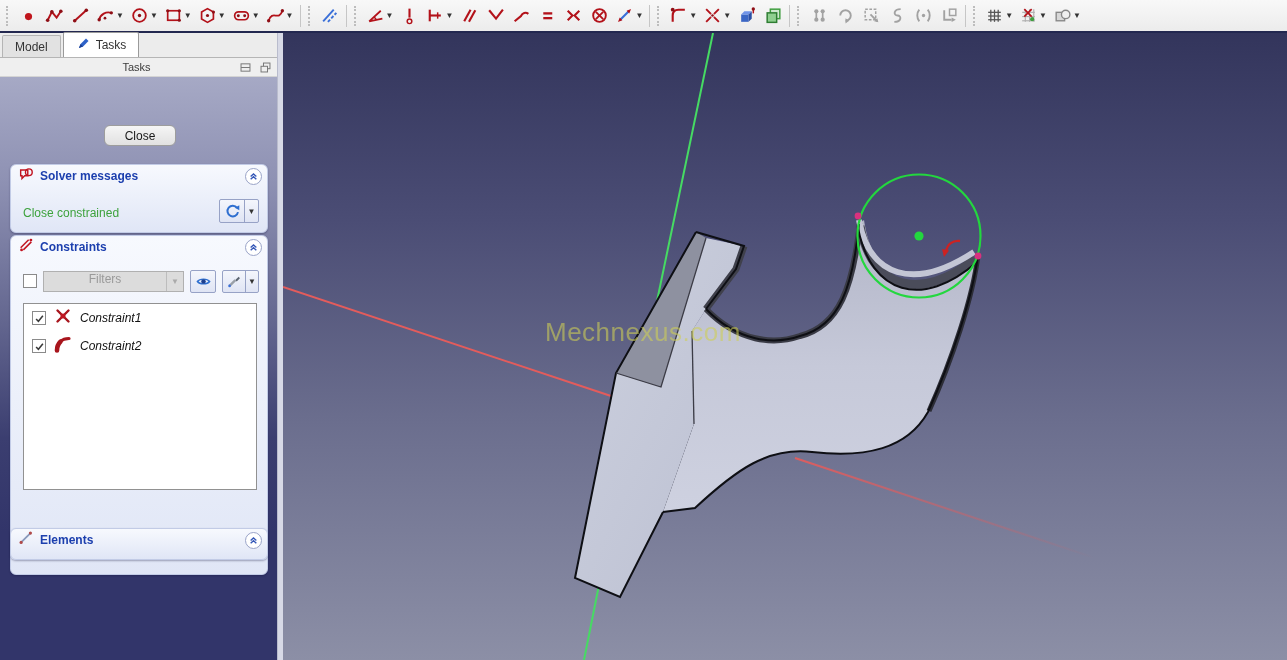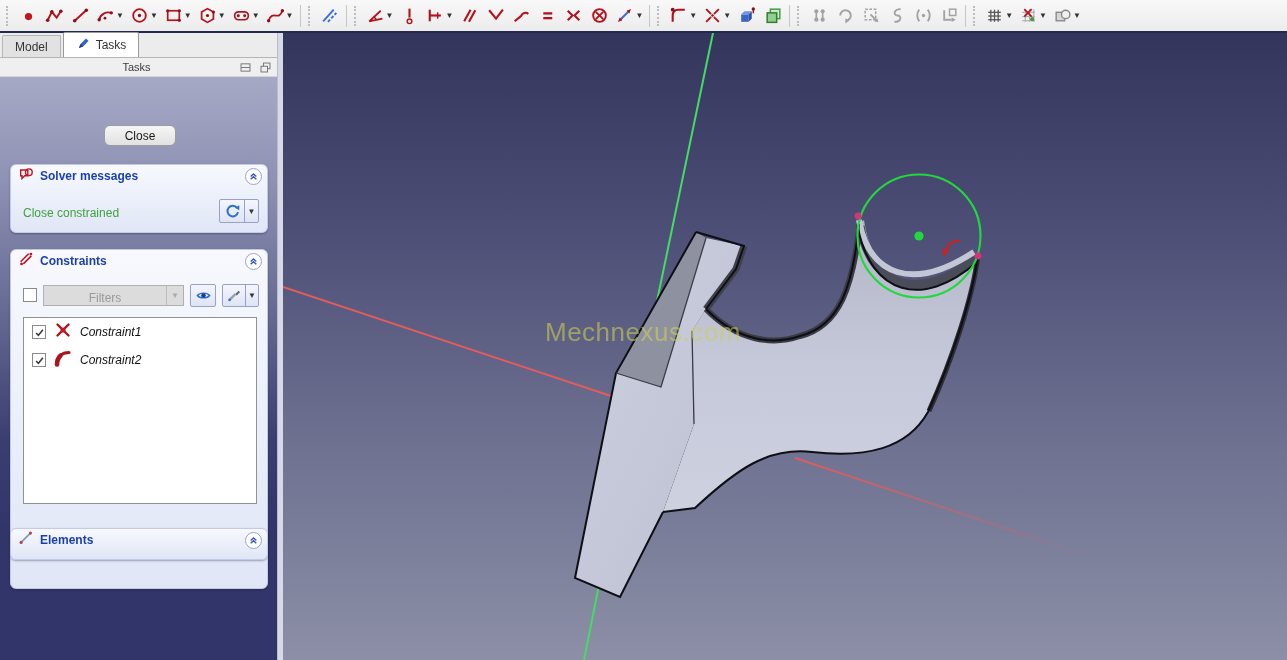--- a/index.html
+++ b/index.html
@@ -55,27 +55,27 @@
     display:flex; align-items:center; justify-content:center; }
 
   #solver-box { top:87px; height:69px; }
   .solver-status { position:absolute; left:12px; top:41px; font-size:12px; color:#3da23d; }
   .split-btn { position:absolute; right:8px; top:34px; height:24px; display:flex;
     border:1px solid #97a2c6; border-radius:2px; background:linear-gradient(#f4f6fc,#dfe4f4); }
   .split-main { width:24px; display:flex; align-items:center; justify-content:center; }
   .split-arrow { width:14px; display:flex; align-items:center; justify-content:center;
     border-left:1px solid #97a2c6; font-size:8px; color:#333; }
 
-  #constraints-box { top:172px; height:340px; }
+  #constraints-box { top:158px; height:340px; }
   .ctrl-row { position:absolute; left:0; top:32px; width:100%; height:26px;
     display:flex; align-items:center; padding:0 8px 0 12px; gap:6px; }
   .cb { width:14px; height:14px; background:#fff; border:1px solid #8a8a8a;
     display:inline-flex; align-items:center; justify-content:center; flex:none; }
   .combo { flex:1; height:21px; background:#dcdcdc; border:1px solid #b0b0b0;
-    display:flex; align-items:flex-end; }
+    display:flex; align-items:flex-start; }
   .combo-text { flex:1; text-align:center; font-size:12px; color:#9a9a9a; }
   .combo-arrow { width:17px; height:100%; border-left:1px solid #bdbdbd;
     display:flex; align-items:center; justify-content:center; font-size:8px; color:#aaa; }
   .sq-btn { width:26px; height:23px; border:1px solid #97a2c6; border-radius:2px;
     background:linear-gradient(#f4f6fc,#dfe4f4); display:flex; align-items:center; justify-content:center; flex:none; }
   .mini-split { height:23px; display:flex; border:1px solid #97a2c6; border-radius:2px;
     background:linear-gradient(#f4f6fc,#dfe4f4); flex:none; }
   .mini-split .split-main { width:22px; }
   .mini-split .split-arrow { width:13px; }
 

